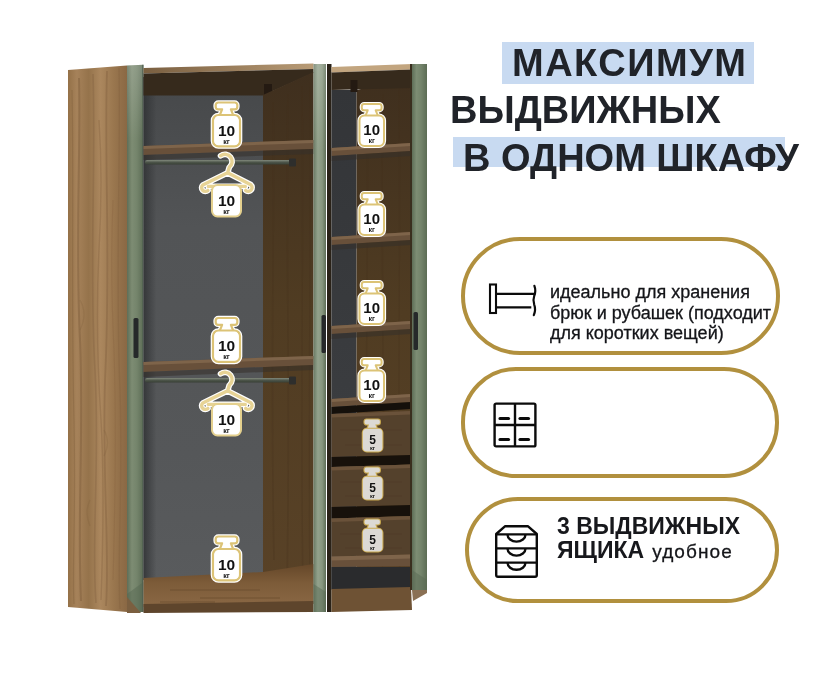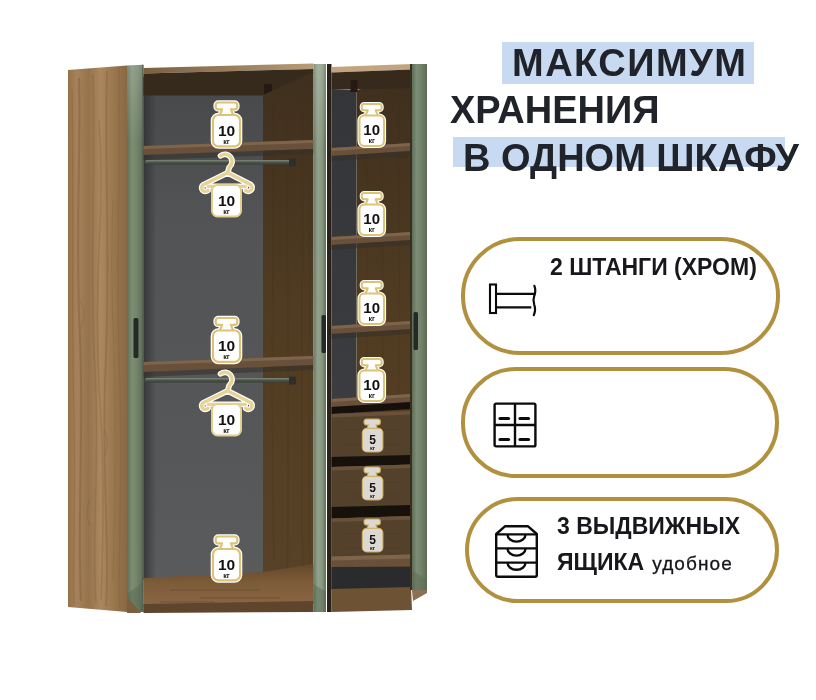--- a/index.html
+++ b/index.html
@@ -343,35 +343,35 @@
   <g>
     <path d="M367.2,519.5 h10.8 a1.9,1.9 0 0 1 1.9,1.9 v1.2 a1.9,1.9 0 0 1 -1.9,1.9 h-2.7 l2.3,5.7 h-10.8 l2.3,-5.7 h-2.7 a1.9,1.9 0 0 1 -1.9,-1.9 v-1.2 a1.9,1.9 0 0 1 1.9,-1.9 z" fill="#dcd9d4" stroke="#c9a94f" stroke-width="2.1" paint-order="stroke" stroke-linejoin="round"></path>
     <rect x="362.8" y="528.8" width="19.6" height="22.6" rx="4" fill="#dcd9d4" stroke="#c9a94f" stroke-width="2.1" paint-order="stroke"></rect>
     <text x="372.6" y="543.5" font-size="12" font-weight="bold" fill="#121212" text-anchor="middle" font-family="Liberation Sans">5</text>
     <text x="372.6" y="549.5" font-size="5.6" font-weight="bold" fill="#121212" text-anchor="middle" font-family="Liberation Sans">кг</text>
   </g>
 </svg>
 
 <div class="abs ttl hl" style="left:502px;top:42px;width:242px;height:42px;letter-spacing:1.5px;">МАКСИМУМ</div>
 
-<div class="abs ttl" style="left:440px;top:89px;width:353px;height:42px;letter-spacing:0px;">ХРАНЕНИЯ</div>
+<div class="abs ttl" style="left:440px;top:89px;width:353px;height:42px;letter-spacing:0px;">ВЫДВИЖНЫХ</div>
 
 <div class="abs ttl hl" style="left:453px;top:137px;width:322px;height:30px;letter-spacing:0px;">В ОДНОМ ШКАФУ</div>
 
 <div class="goldbox" style="left:461px;top:237px;width:319px;height:118px;border-radius:59px;">
 
   <svg class="abs" style="left:23px;top:42px;" width="50" height="36" viewBox="0 0 50 36">
     <rect x="2" y="1.5" width="6" height="28.5" fill="none" stroke="#0b0b0b" stroke-width="2.1"></rect>
     <path d="M8,10.9 h38.3" stroke="#0b0b0b" stroke-width="2.4" fill="none"></path>
     <path d="M8,24.4 h35.3" stroke="#0b0b0b" stroke-width="2.4" fill="none"></path>
     <path d="M46.4,2.8 C47.7,6.2 47.5,9.6 46.2,13 C45.2,15.8 45.2,18.8 46.2,21.6 C47.5,25 47.3,28.5 45.8,32.2" stroke="#0b0b0b" stroke-width="2.2" fill="none" stroke-linecap="round"></path>
   </svg>
 
-  <div class="abs bt" style="left:85px;top:13px;">2 ШТАНГИ (ХРОМ)</div>
-
+
+  <div class="abs bb" style="left:85px;top:41px;">идеально для хранения<br>брюк и рубашек (подходит<br>для коротких вещей)</div>
 </div>
 
 <div class="goldbox" style="left:461px;top:367px;width:318px;height:111px;border-radius:55px;">
 
   <svg class="abs" style="left:28px;top:31px;" width="44" height="46" viewBox="0 0 44 46">
     <rect x="1.6" y="1.6" width="40.8" height="42.8" rx="1.5" fill="none" stroke="#0b0b0b" stroke-width="2.4"></rect>
     <line x1="22" y1="2" x2="22" y2="44" stroke="#0b0b0b" stroke-width="2.4"></line>
     <line x1="2" y1="23" x2="42" y2="23" stroke="#0b0b0b" stroke-width="2.4"></line>
     <line x1="7" y1="16.5" x2="15.5" y2="16.5" stroke="#0b0b0b" stroke-width="3.2" stroke-linecap="round"></line>
     <line x1="27" y1="16.5" x2="35.5" y2="16.5" stroke="#0b0b0b" stroke-width="3.2" stroke-linecap="round"></line>
@@ -389,15 +389,15 @@
     <line x1="2.5" y1="10.4" x2="42.5" y2="10.4" stroke="#0b0b0b" stroke-width="2.4"></line>
     <line x1="2.5" y1="24.4" x2="42.5" y2="24.4" stroke="#0b0b0b" stroke-width="2.4"></line>
     <line x1="2.5" y1="38.6" x2="42.5" y2="38.6" stroke="#0b0b0b" stroke-width="2.4"></line>
     <path d="M13.5,10.4 a9,7.2 0 0 0 18,0" fill="none" stroke="#0b0b0b" stroke-width="2.4"></path>
     <path d="M13.5,24.4 a9,7.2 0 0 0 18,0" fill="none" stroke="#0b0b0b" stroke-width="2.4"></path>
     <path d="M13.5,38.6 a9,7.2 0 0 0 18,0" fill="none" stroke="#0b0b0b" stroke-width="2.4"></path>
   </svg>
 
   <div class="abs bt" style="left:88px;top:12px;">3 ВЫДВИЖНЫХ</div>
 
-  <div class="abs" style="left:88px;top:36px;white-space:nowrap;margin-top:12px;"><span class="bt">ЯЩИКА</span><span class="bb" style="margin-left:8px;font-size:19px;letter-spacing:1.1px;">удобное</span></div>
+  <div class="abs" style="left:88px;top:36px;white-space:nowrap;"><span class="bt">ЯЩИКА</span><span class="bb" style="margin-left:8px;font-size:19px;letter-spacing:1.1px;">удобное</span></div>
 
 </div>
 
 </body></html>

